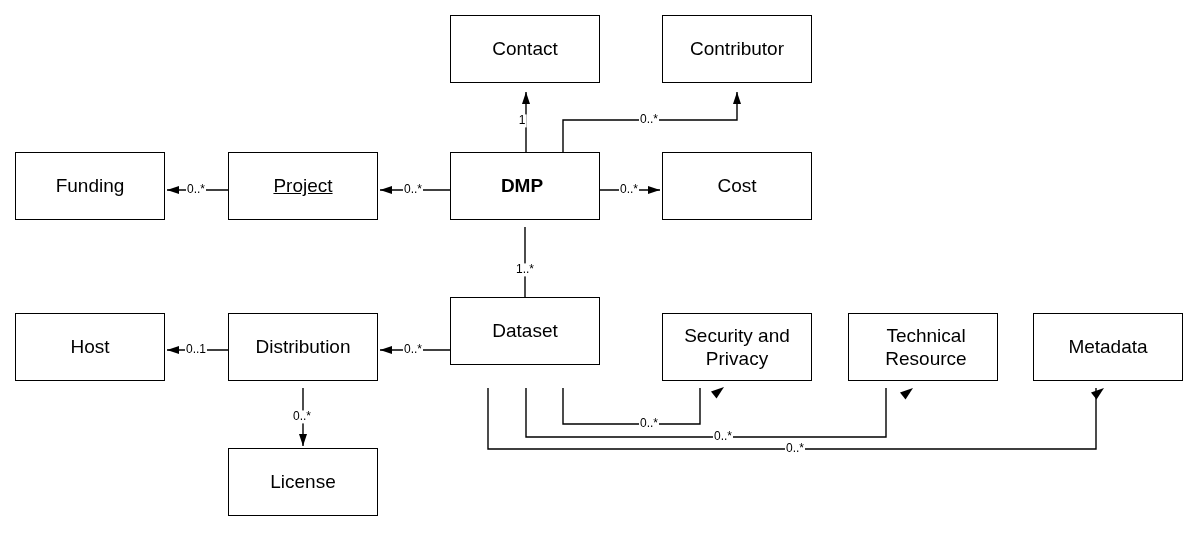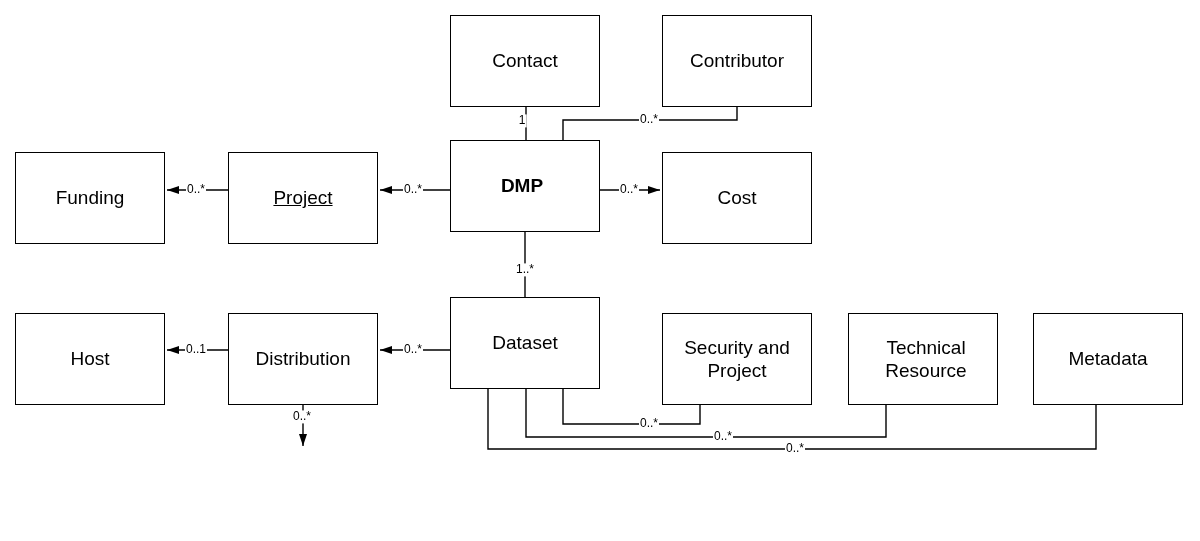--- a/index.html
+++ b/index.html
@@ -25,21 +25,21 @@
     stroke: #000000;
     stroke-width: 1.4;
   }
   .arrowhead {
     fill: #000000;
     stroke: none;
   }
   .node {
     position: absolute;
     width: 150px;
-    height: 92px;
+    height: 68px;
     box-sizing: border-box;
     background: #ffffff;
     border: 1.5px solid #000000;
     display: flex;
     align-items: center;
     justify-content: center;
     text-align: center;
     font-size: 19px;
     line-height: 1.22;
     color: #000000;
@@ -94,43 +94,46 @@
   </div>
   <div class="node" style="left:15px; top:152px;">
     <span>Funding</span>
   </div>
   <div class="node" style="left:662px; top:15px;">
     <span>Contributor</span>
   </div>
   <div class="node" style="left:228px; top:152px;text-decoration:underline;">
     <span>Project</span>
   </div>
-  <div class="node bold" style="left:450px; top:140px;padding-left:8px;">
+  <div class="node bold" style="left:450px; top:152px;padding-left:8px;">
     <span>DMP</span>
   </div>
   <div class="node" style="left:662px; top:152px;">
     <span>Cost</span>
   </div>
   <div class="node" style="left:15px; top:313px;">
     <span>Host</span>
   </div>
   <div class="node" style="left:228px; top:313px;">
     <span>Distribution</span>
   </div>
   <div class="node" style="left:450px; top:297px;">
     <span>Dataset</span>
   </div>
   <div class="node" style="left:662px; top:313px;">
-    <span>Security and Project</span>
+    <span>Security and Privacy</span>
   </div>
   <div class="node" style="left:848px; top:313px;padding-left:20px;">
     <span>Technical Resource</span>
   </div>
   <div class="node" style="left:1033px; top:313px;">
     <span>Metadata</span>
+  </div>
+  <div class="node" style="left:228px; top:448px;">
+    <span>License</span>
   </div>
 
   <span class="mult" style="left:522px; top:121px;">1</span>
   <span class="mult" style="left:649px; top:120px;">0..*</span>
   <span class="mult" style="left:413px; top:190px;">0..*</span>
   <span class="mult" style="left:196px; top:190px;">0..*</span>
   <span class="mult" style="left:629px; top:190px;">0..*</span>
   <span class="mult" style="left:525px; top:270px;">1..*</span>
   <span class="mult" style="left:413px; top:350px;">0..*</span>
   <span class="mult" style="left:196px; top:350px;">0..1</span>

